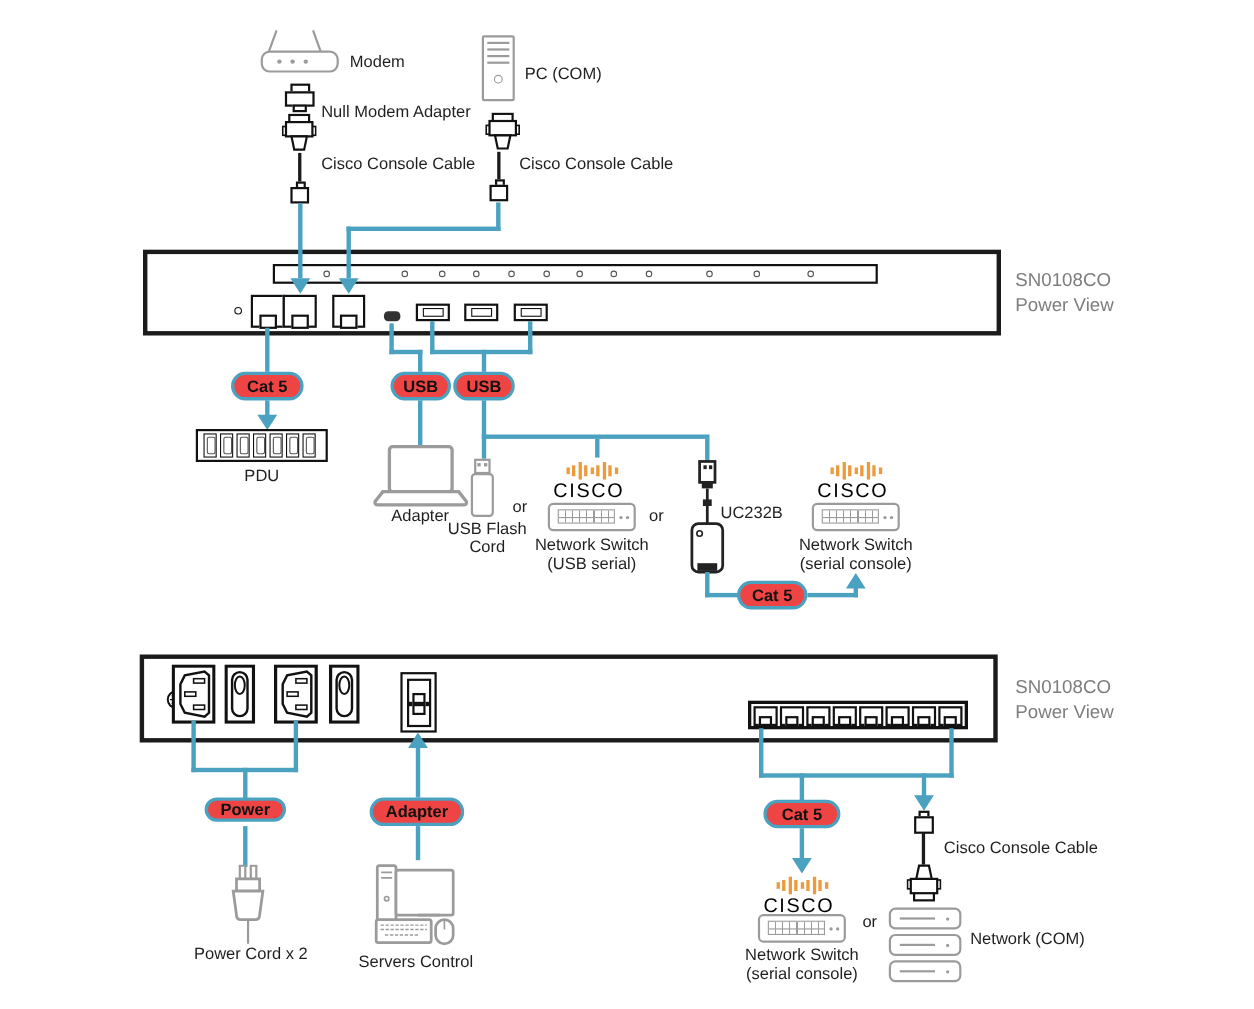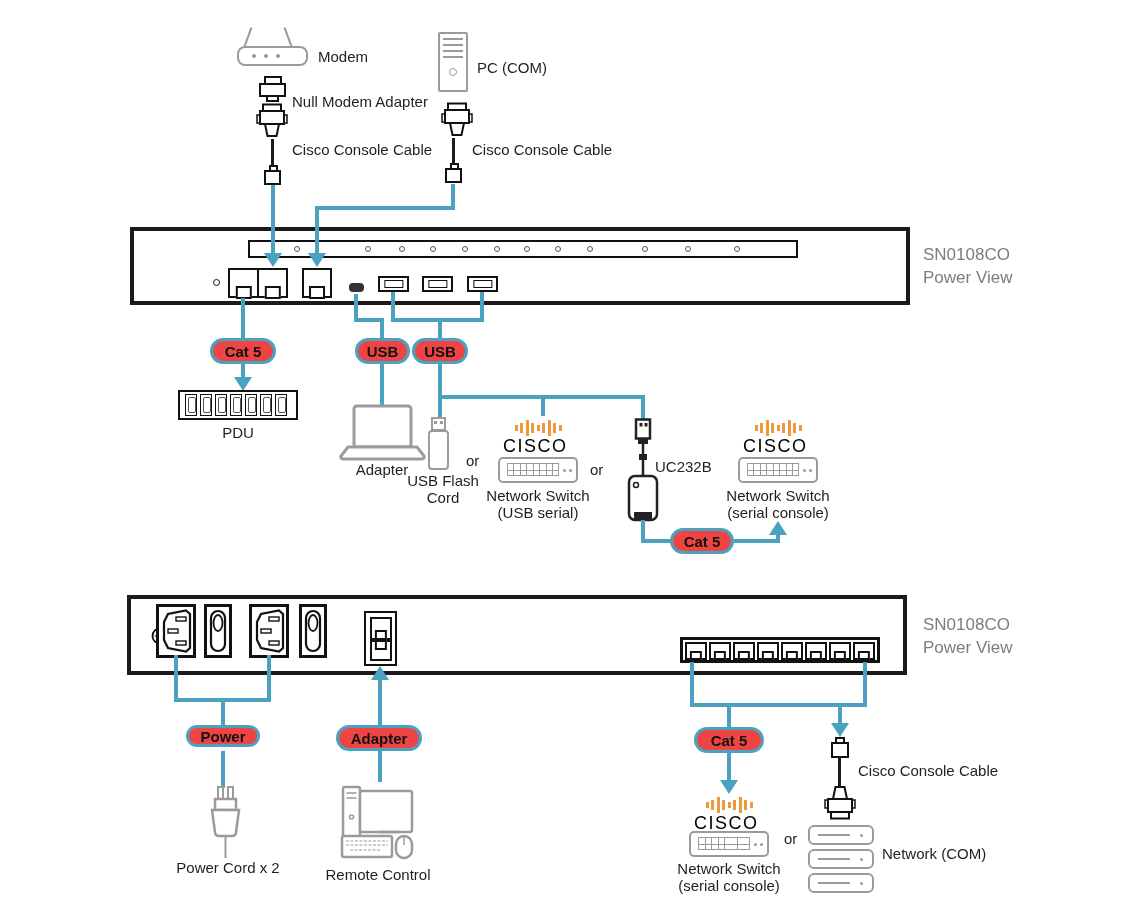--- a/index.html
+++ b/index.html
@@ -317,21 +317,21 @@
   <rect x="3" y="7" width="17" height="64" rx="2" fill="#fff" stroke="#9b9b9b" stroke-width="2.5"></rect>
   <path d="M6.5 13 H16.5 M6.5 18 H16.5" stroke="#9b9b9b" stroke-width="1.5"></path>
   <circle cx="11.5" cy="37" r="2" fill="none" stroke="#9b9b9b" stroke-width="1.5"></circle>
   <rect x="20" y="11" width="52" height="41" rx="2" fill="#fff" stroke="#9b9b9b" stroke-width="2.5"></rect>
   <path d="M40 52 H60" stroke="#9b9b9b" stroke-width="2.5"></path>
   <rect x="2" y="56" width="50" height="21" rx="2" fill="#fff" stroke="#9b9b9b" stroke-width="2.5"></rect>
   <path d="M6 61 H48 M6 65 H48 M10 70 H40" stroke="#9b9b9b" stroke-width="1.2" stroke-dasharray="3 1.5"></path>
   <rect x="56" y="56" width="16" height="22" rx="8" fill="#fff" stroke="#9b9b9b" stroke-width="2.5"></rect>
   <path d="M64 56 V65" stroke="#9b9b9b" stroke-width="1.5"></path>
 </svg>
-<div class="lblc" style="left:308px;top:866px;width:140px">Remote Control</div>
+<div class="lblc" style="left:308px;top:866px;width:140px">Servers Control</div>
 
 <div class="ln" style="left:690px;top:662px;width:4px;height:45px"></div>
 <div class="ln" style="left:863px;top:662px;width:4px;height:45px"></div>
 <div class="ln" style="left:690px;top:703px;width:177px;height:4px"></div>
 <div class="ln" style="left:727px;top:703px;width:4px;height:25px"></div>
 <div class="tag" style="left:694px;top:727px;width:70px;height:26px">
     <span>Cat 5</span>
   </div>
 <div class="ln" style="left:727px;top:753px;width:4px;height:28px"></div>
 <div class="arrd" style="left:720px;top:780px"></div>

